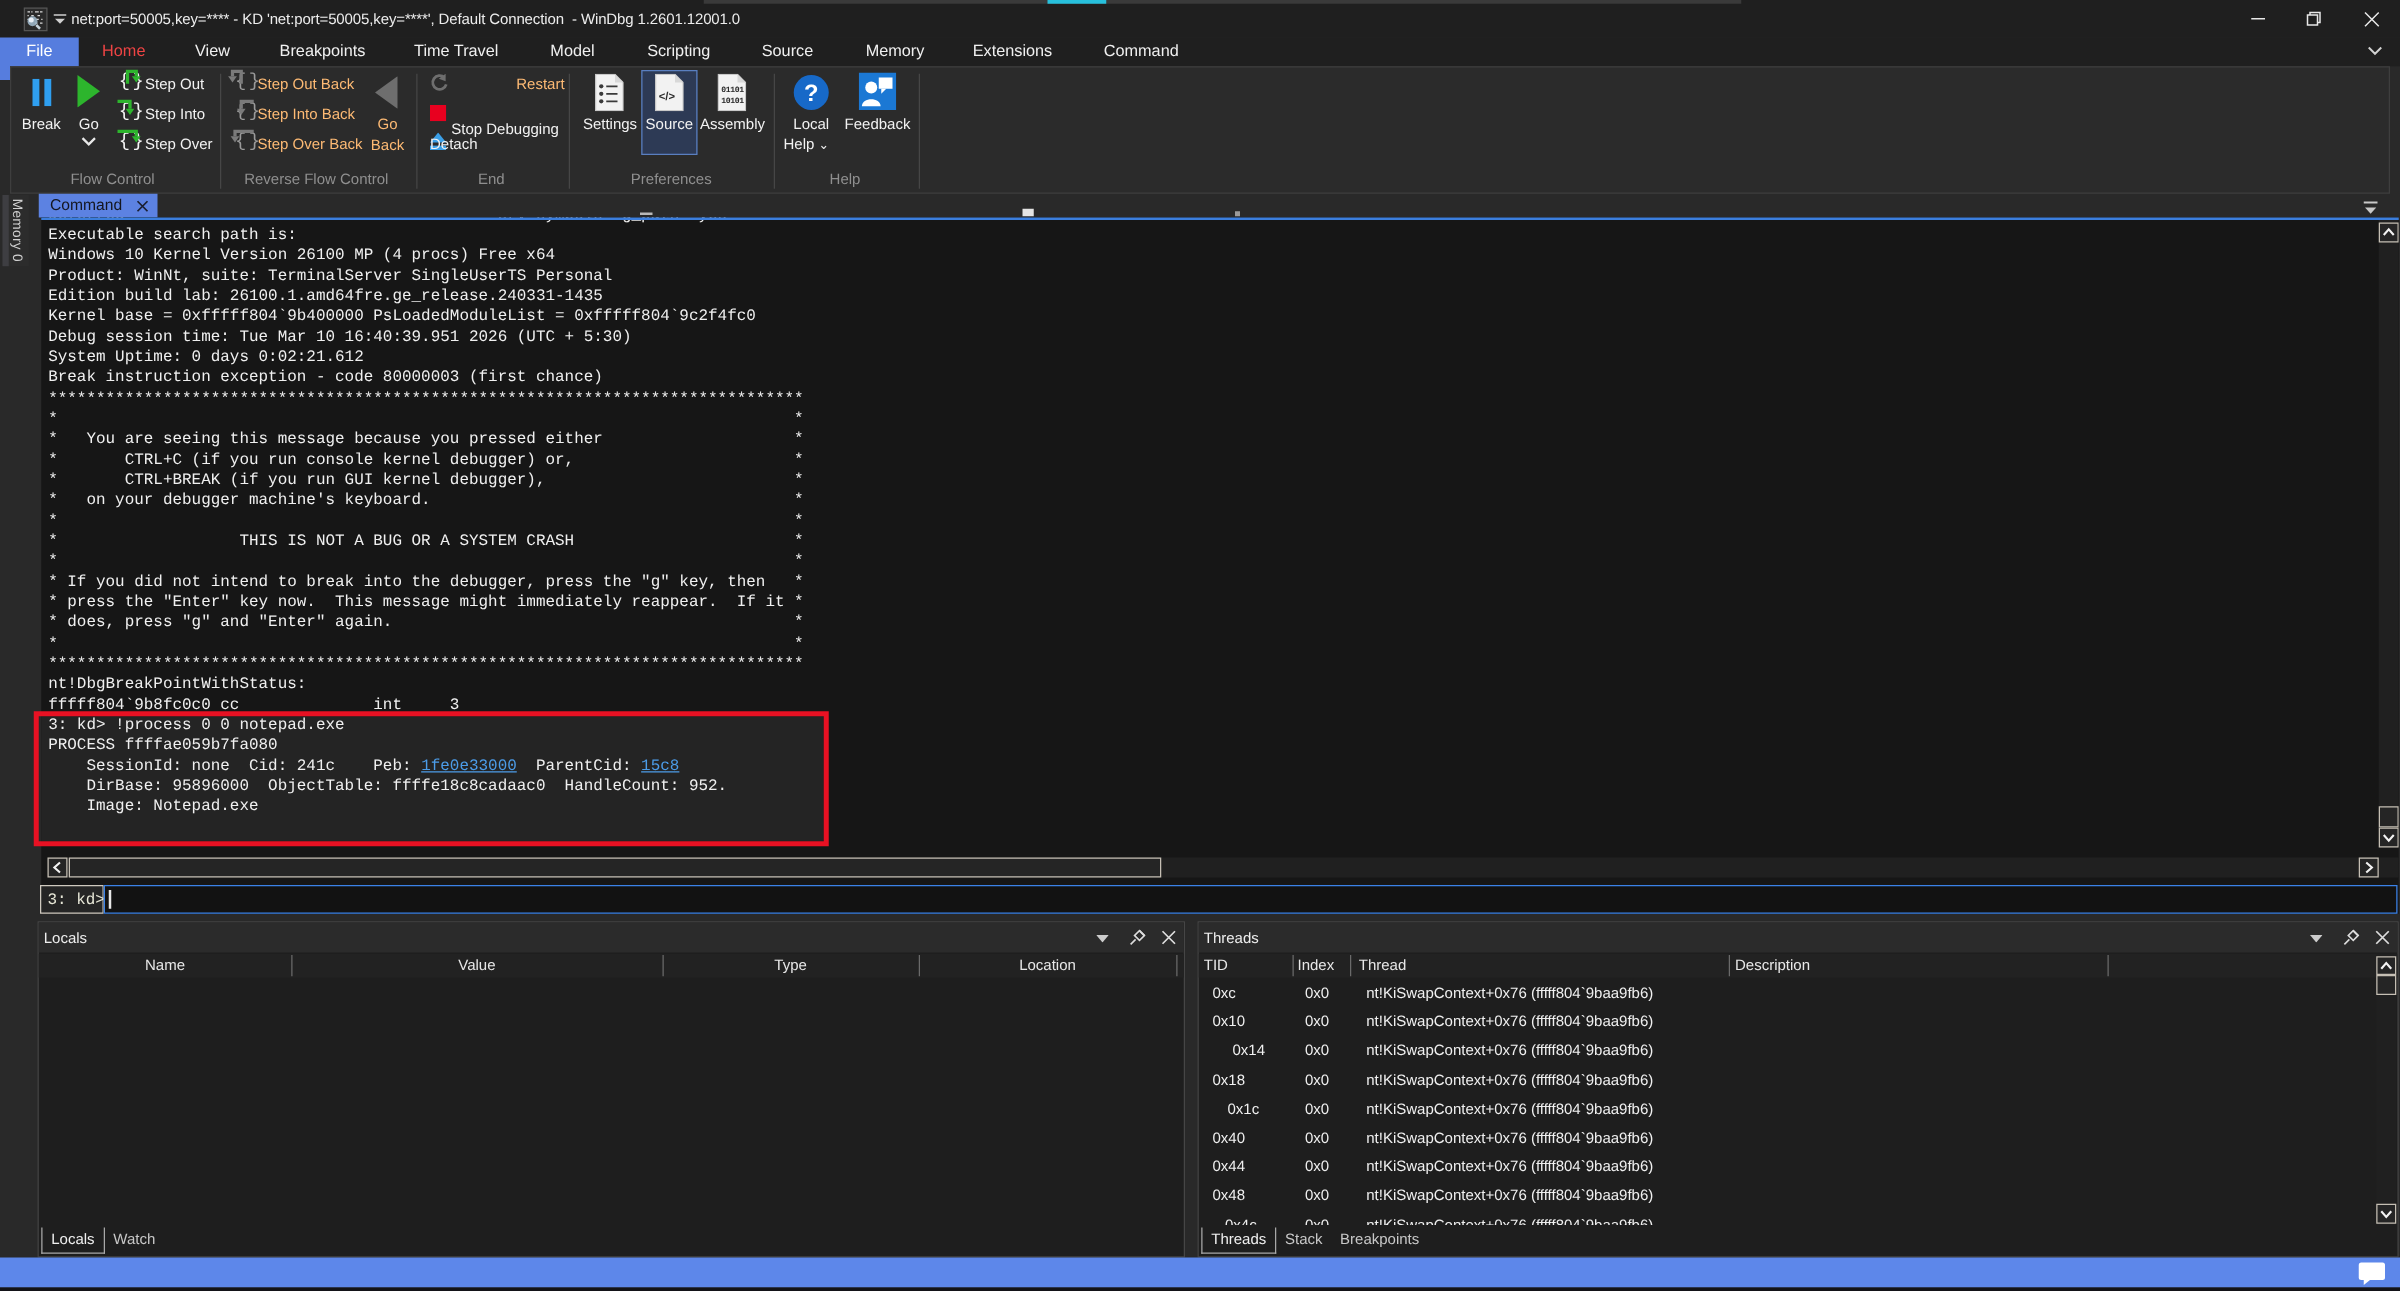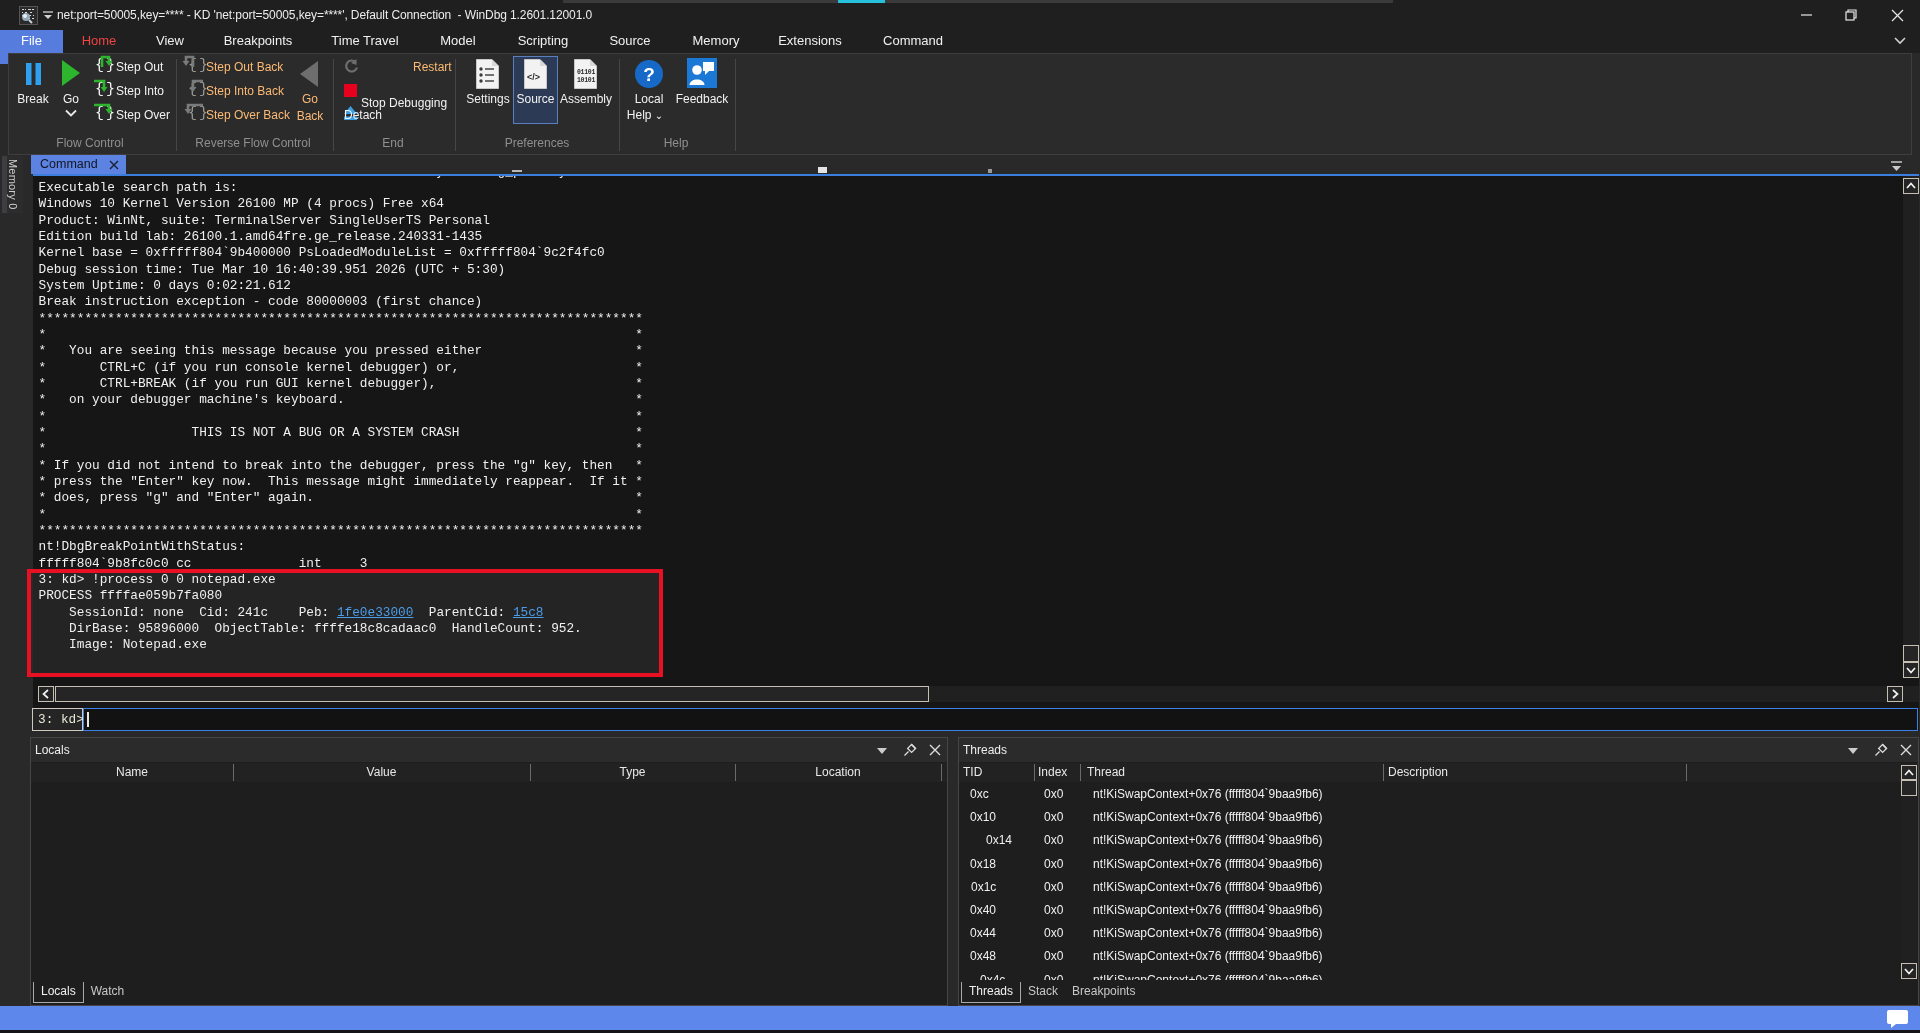--- a/index.html
+++ b/index.html
@@ -382,21 +382,21 @@
         <span style="position:absolute;left:11px;top:4px;margin-left:16px;">0x14</span>
         <span style="position:absolute;left:85px;top:4px;">0x0</span>
         <span style="position:absolute;left:134px;top:4px;">nt!KiSwapContext+0x76 (fffff804`9baa9fb6)</span>
       </div>
       <div style="position:relative;height:23.2px;">
         <span style="position:absolute;left:11px;top:4px;">0x18</span>
         <span style="position:absolute;left:85px;top:4px;">0x0</span>
         <span style="position:absolute;left:134px;top:4px;">nt!KiSwapContext+0x76 (fffff804`9baa9fb6)</span>
       </div>
       <div style="position:relative;height:23.2px;">
-        <span style="position:absolute;left:12px;top:4px;">0x1c</span>
+        <span style="position:absolute;left:23px;top:4px;">0x1c</span>
         <span style="position:absolute;left:85px;top:4px;">0x0</span>
         <span style="position:absolute;left:134px;top:4px;">nt!KiSwapContext+0x76 (fffff804`9baa9fb6)</span>
       </div>
       <div style="position:relative;height:23.2px;">
         <span style="position:absolute;left:11px;top:4px;">0x40</span>
         <span style="position:absolute;left:85px;top:4px;">0x0</span>
         <span style="position:absolute;left:134px;top:4px;">nt!KiSwapContext+0x76 (fffff804`9baa9fb6)</span>
       </div>
       <div style="position:relative;height:23.2px;">
         <span style="position:absolute;left:11px;top:4px;">0x44</span>

